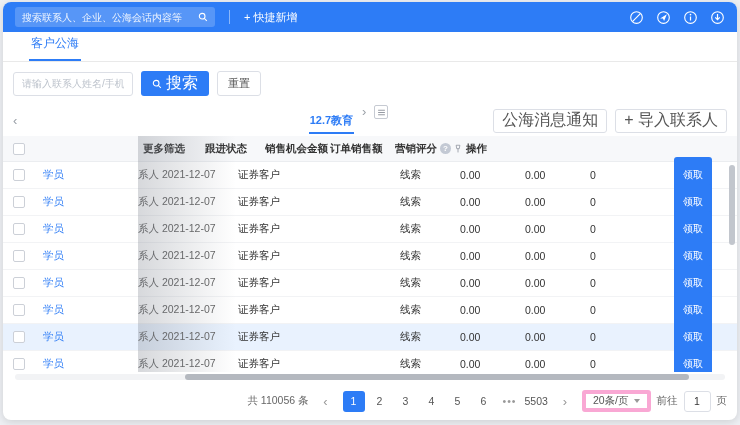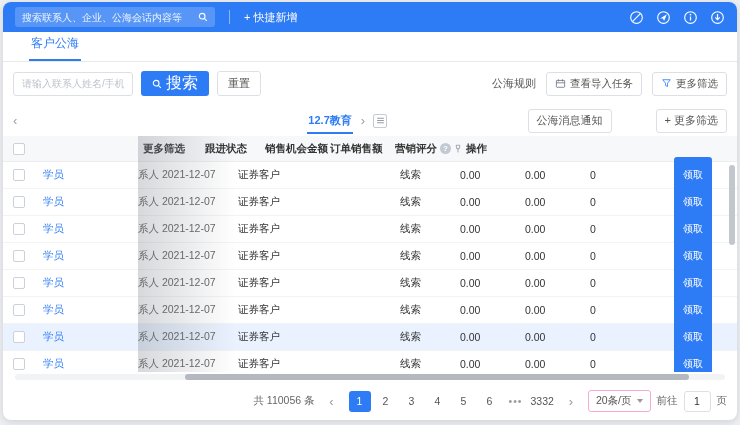--- a/index.html
+++ b/index.html
@@ -39,26 +39,26 @@
   .btn-plain { height:25px; background:#fff; border:1px solid #dcdfe6; color:#555; border-radius:3px;
     font-size:11px; padding:0 10px; cursor:pointer; display:flex; align-items:center; gap:4px; font-family:inherit; }
   .f-right { margin-left:auto; display:flex; align-items:center; gap:10px; }
   .link { font-size:11px; color:#555; cursor:pointer; text-decoration:none; }
   .btn-ghost { height:24px; background:#fff; border:1px solid #dcdfe6; border-radius:3px; color:#555;
     font-size:10.5px; padding:0 8px; display:flex; align-items:center; gap:4px; cursor:pointer; font-family:inherit; }
   
   .toolbar { flex:0 0 30px; display:flex; align-items:center; padding:0 10px; gap:8px; }
   .chev { color:#9aa0a8; font-size:13px; line-height:1; cursor:pointer; user-select:none; }
   .sp-a { flex:3.1; } .sp-b { flex:1; }
-  .seg-group { display:flex; align-items:center; gap:8px; }
+  .seg-group { display:flex; align-items:flex-start; gap:8px; }
   .seg { color:var(--accent); font-size:11px; font-weight:bold; position:relative; padding:8px 1px; cursor:pointer; }
   .seg::after { content:""; position:absolute; left:0; right:0; bottom:2px; height:2px; background:var(--accent); }
   .seg-box { width:14px; height:14px; border:1px solid #c6cad2; border-radius:2px; display:flex;
     align-items:center; justify-content:center; color:#8a8f99; cursor:pointer; }
-  .btn-sm { height:24px; font-size:11px; padding:0 8px;margin-left:36px; }
+  .btn-sm { height:24px; font-size:16px; padding:0 8px; }
   
   .table { flex:1 1 auto; position:relative; overflow:hidden; font-size:10.5px; }
   .thead { display:flex; align-items:center; height:26px; background:#f7f8fa; color:#333;
     font-weight:bold; border-bottom:1px solid #ebedf0; padding-left:10px; }
   .trow { display:flex; align-items:center; height:27px; border-bottom:1px solid #f2f3f5; color:#333; padding-left:10px; }
   .trow.hl { background:#e9f2fe; }
   .c { flex:0 0 auto; white-space:nowrap; overflow:hidden; display:flex; align-items:center; }
   .c0 { width:30px; } .c1 { width:95px; } .c2 { width:100px; } .c3 { width:62px; } .c4 { width:100px; }
   .c5 { width:60px; } .c6 { width:65px; } .c7 { width:65px; } .c8 { width:58px; } .c9 { flex:1 1 auto; }
   .cb { width:12px; height:12px; border:1px solid #ccd0d7; border-radius:2px; background:#fff; display:inline-block; cursor:pointer; }
@@ -80,21 +80,21 @@
   
   .pagination { flex:0 0 38px; display:flex; align-items:center; justify-content:flex-end;
     padding-right:10px; gap:6px; font-size:10.5px; color:#666; }
   .total { margin-right:0; }
   .page { min-width:22px; height:21px; border:none; background:transparent; border-radius:3px;
     color:#555; font-size:10.5px; cursor:pointer; font-family:inherit; }
   .page.active { background:var(--accent); color:#fff; }
   .page.dots { color:#999; letter-spacing:1px; }
   .page.nav { color:#999; font-size:13px; }
   .pages { display:flex; align-items:center; gap:4px; }
-  .psize { height:22px; border:1px solid #f9a8d4; border-radius:3px; padding:0 7px; display:flex;
+  .psize { height:22px; border:4px solid #f9a8d4; border-radius:3px; padding:0 7px; display:flex;
     align-items:center; gap:5px; color:#555; cursor:pointer; }
   .caret { width:0; height:0; border-left:3.5px solid transparent; border-right:3.5px solid transparent; border-top:4px solid #999; }
   .goto-input { width:27px; height:21px; border:1px solid #dcdfe6; border-radius:3px; text-align:center;
     font-size:10.5px; color:#333; outline:none; font-family:inherit; }
 </style>
 </head>
 <body>
 
 <div class="window">
 
@@ -149,61 +149,39 @@
     <button class="btn-primary">
       <span class="sicon">
         <svg viewBox="0 0 12 12" width="10" height="10">
             <circle cx="5" cy="5" r="3.4" fill="none" stroke="currentColor" stroke-width="1.3"></circle>
             <line x1="7.6" y1="7.6" x2="10.6" y2="10.6" stroke="currentColor" stroke-width="1.3"></line>
           </svg>
       </span>
       <span>搜索</span>
     </button>
     <button class="btn-plain">重置</button>
-    <div class="f-right">
-      <a class="link">公海规则</a>
-      <button class="btn-ghost">
-        <span style="display:flex">
-          <svg viewBox="0 0 16 16" width="11" height="11">
-              <rect x="2" y="3.5" width="12" height="10" rx="1" fill="none" stroke="#6b7280" stroke-width="1.2"></rect>
-              <line x1="5" y1="2" x2="5" y2="5" stroke="#6b7280" stroke-width="1.2"></line>
-              <line x1="11" y1="2" x2="11" y2="5" stroke="#6b7280" stroke-width="1.2"></line>
-              <line x1="2" y1="7" x2="14" y2="7" stroke="#6b7280" stroke-width="1.2"></line>
-            </svg>
-        </span>
-        <span>查看导入任务</span>
-      </button>
-      <button class="btn-ghost">
-        <span style="display:flex">
-          <svg viewBox="0 0 16 16" width="11" height="11">
-              <path d="M2.5 2.5 H13.5 L9.5 7.5 V12.5 L6.5 10.8 V7.5 Z" fill="none" stroke="#2D7CF6" stroke-width="1.2"></path>
-            </svg>
-        </span>
-        <span>更多筛选</span>
-      </button>
-    </div>
   </div>
 
   <div class="toolbar">
     <span class="chev">‹</span>
     <div class="sp-a"></div>
     <div class="seg-group">
       <span class="seg">12.7教育</span>
       <span class="chev">›</span>
       <span class="seg-box">
         <svg viewBox="0 0 16 16" width="9" height="9">
             <line x1="2" y1="4" x2="14" y2="4" stroke="currentColor" stroke-width="1.6"></line>
             <line x1="2" y1="8" x2="14" y2="8" stroke="currentColor" stroke-width="1.6"></line>
             <line x1="2" y1="12" x2="14" y2="12" stroke="currentColor" stroke-width="1.6"></line>
           </svg>
       </span>
     </div>
     <div class="sp-b"></div>
     <button class="btn-plain btn-sm">公海消息通知</button>
-    <button class="btn-plain btn-sm">+ 更多筛选</button>
+    <button class="btn-plain btn-sm">+ 导入联系人</button>
   </div>
 
   <div class="table">
     <div class="thead">
       <div class="c c0">
           <span class="cb"></span>
         </div>
       <div class="c c2"></div>
       <div class="c c3">更多筛选</div>
       <div class="c c5">跟进状态</div>
@@ -384,21 +362,21 @@
     <span class="total">共 110056 条</span>
     <button class="page nav">‹</button>
     <span class="pages">
         <button class="page active">1</button>
         <button class="page">2</button>
         <button class="page">3</button>
         <button class="page">4</button>
         <button class="page">5</button>
         <button class="page">6</button>
         <button class="page dots">•••</button>
-        <button class="page">3332</button>
+        <button class="page">5503</button>
       </span>
     <button class="page nav">›</button>
     <div class="psize">
       <span>20条/页</span>
       <span class="caret"></span>
     </div>
     <span>前往</span>
     <input class="goto-input" value="1" style="">
     <span>页</span>
   </div>

